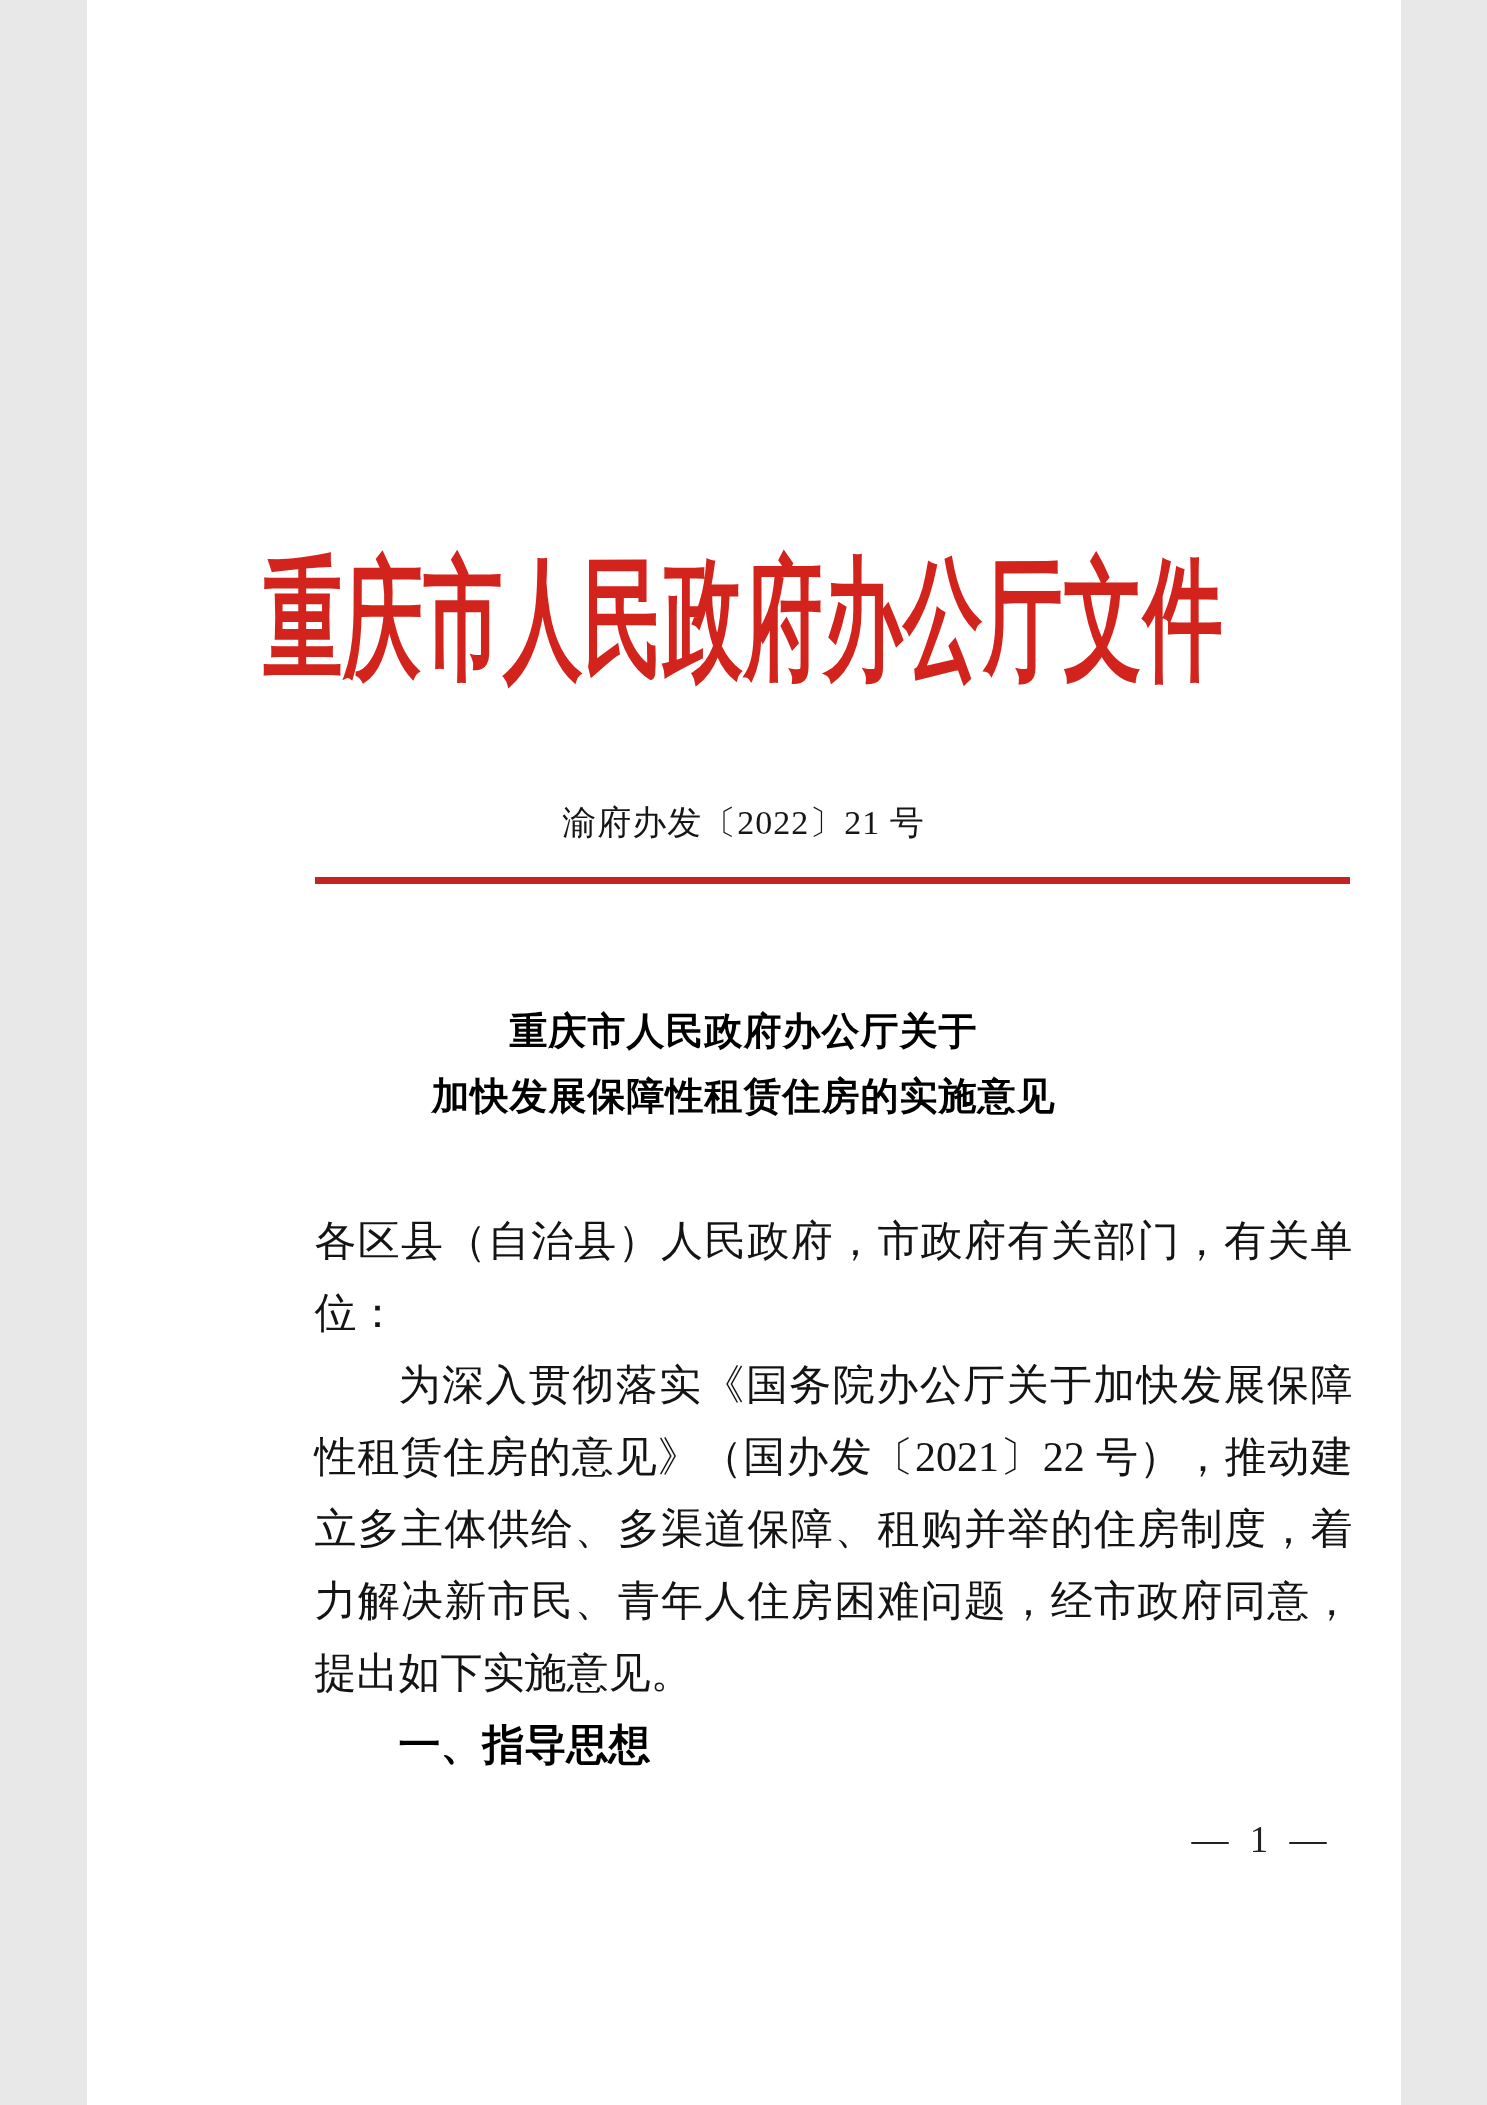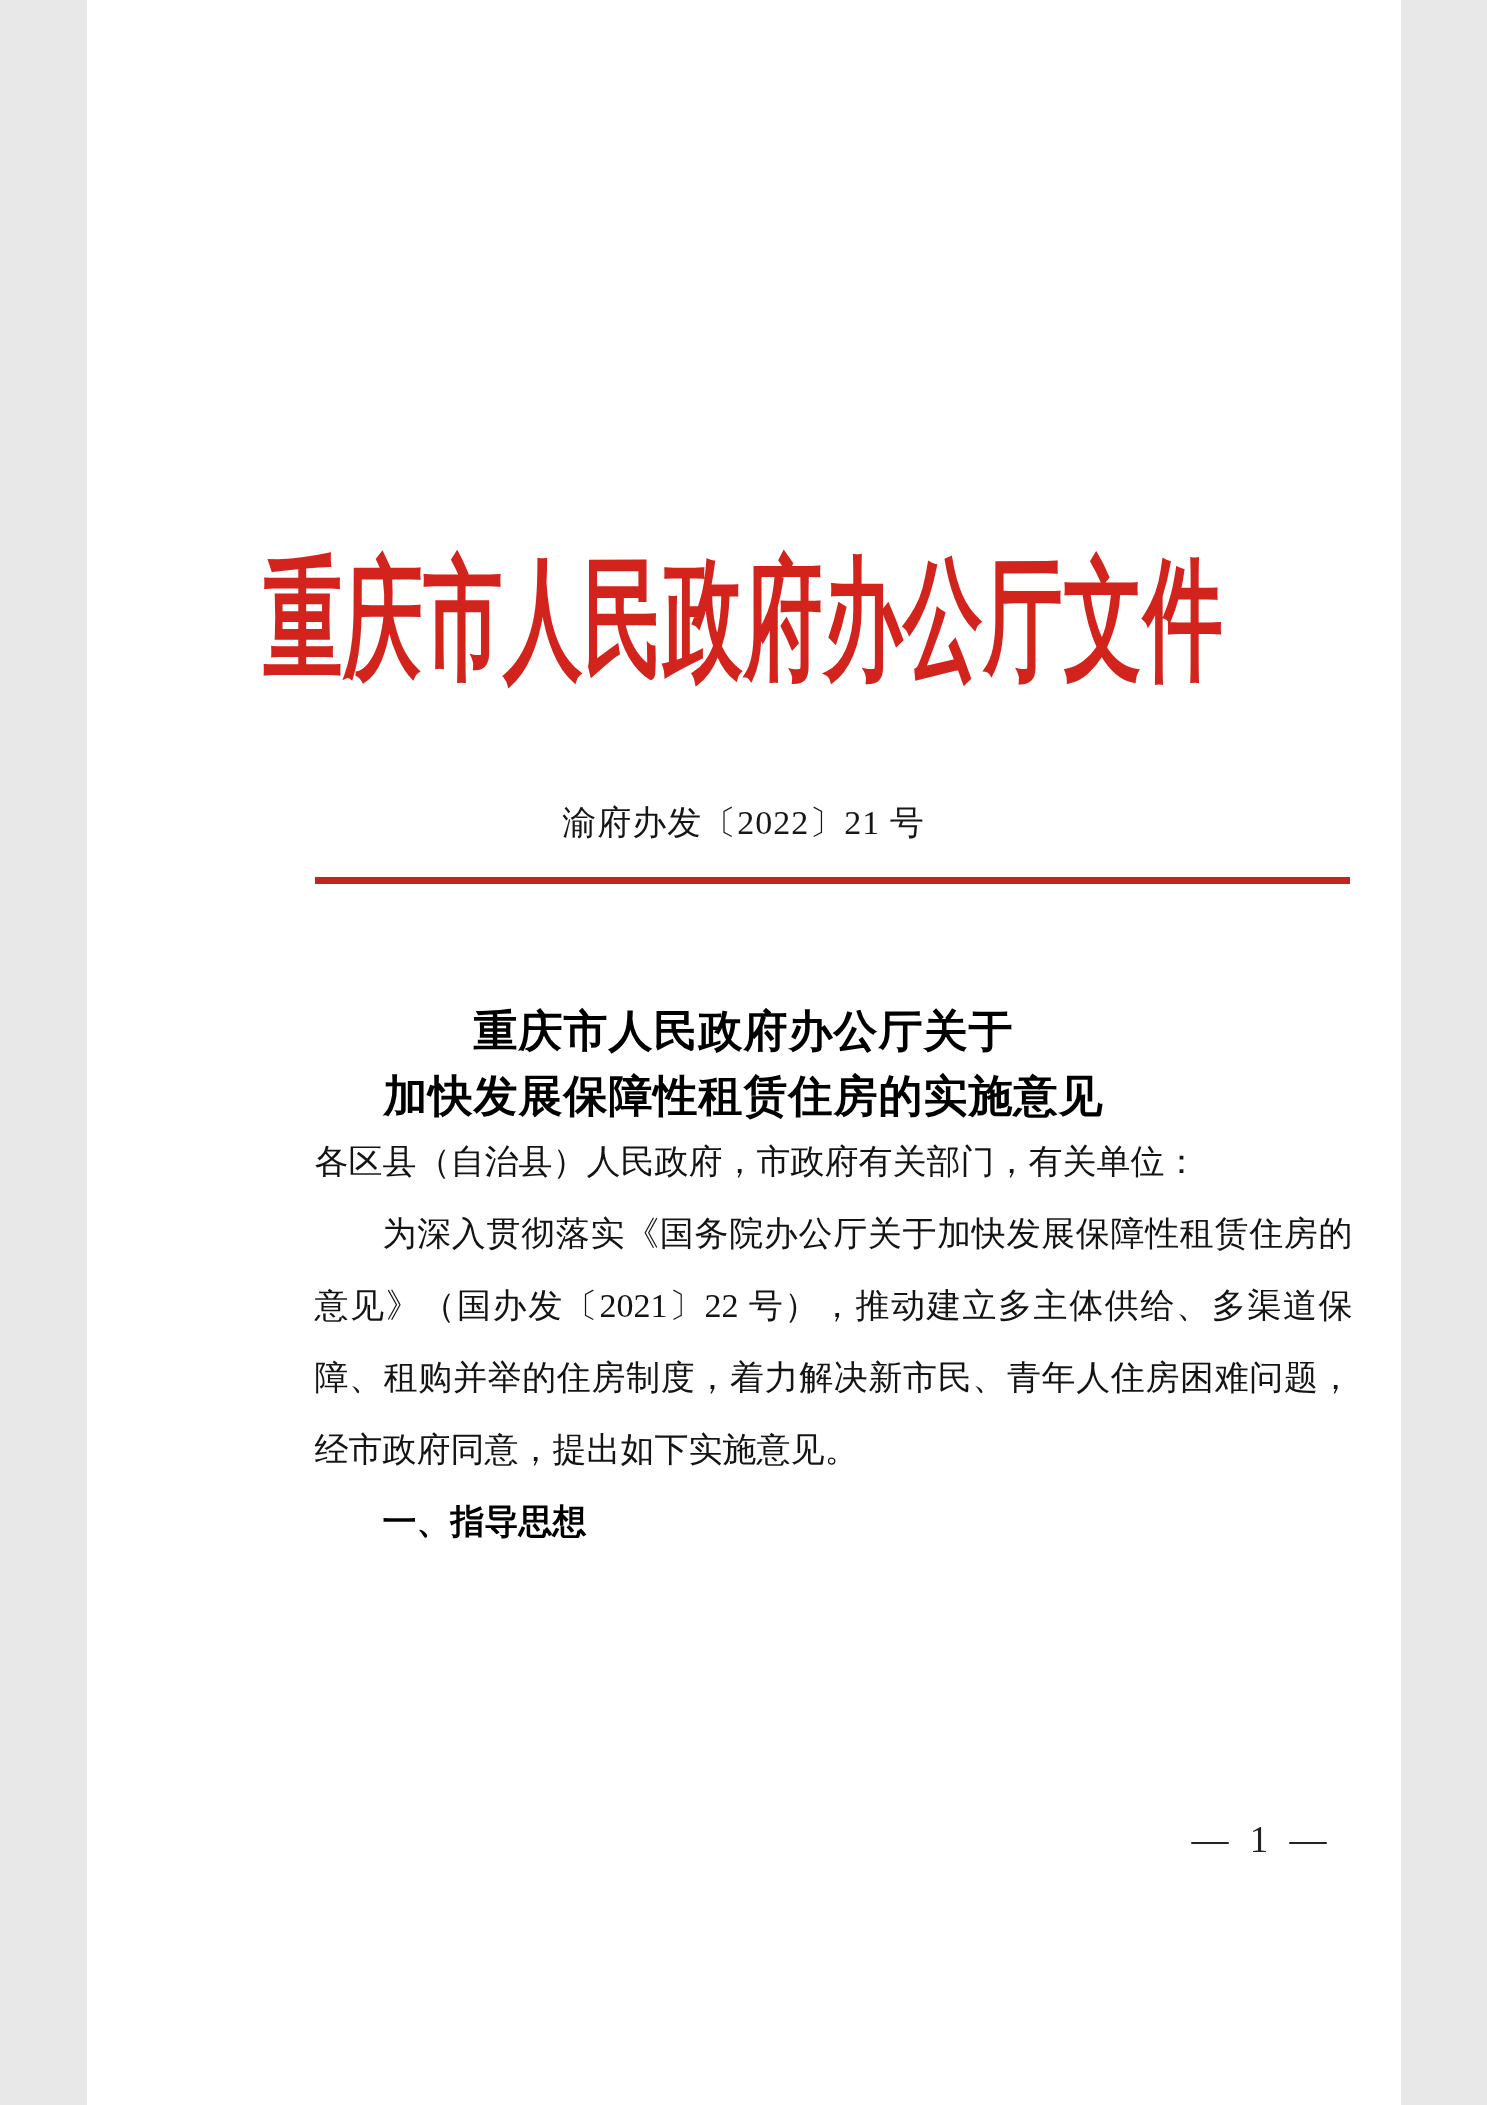--- a/index.html
+++ b/index.html
@@ -60,35 +60,35 @@
     background: #c32420;
   }
 
   
   .doc-title {
     position: absolute;
     top: 999px;
     left: 0;
     width: 100%;
     text-align: center;
-    font-size: 44px;
+    font-size: 38px;
     line-height: 65px;
     font-weight: 700;
     color: #000000;
     letter-spacing: 1px;
   }
   .doc-title .title-line { display: block; }
 
   
   .body-text {
     position: absolute;
-    top: 1126px;
+    top: 1205px;
     left: 228px;
     width: 1038px;
-    font-size: 34px;
+    font-size: 42px;
     line-height: 72px;
     text-align: justify;
     text-justify: inter-ideograph;
     color: #141414;
   }
   .body-text p { margin: 0; }
   .body-text .indent { text-indent: 2em; }
   .section-heading {
     font-family: Liberation Serif, serif;
     font-weight: 700;

